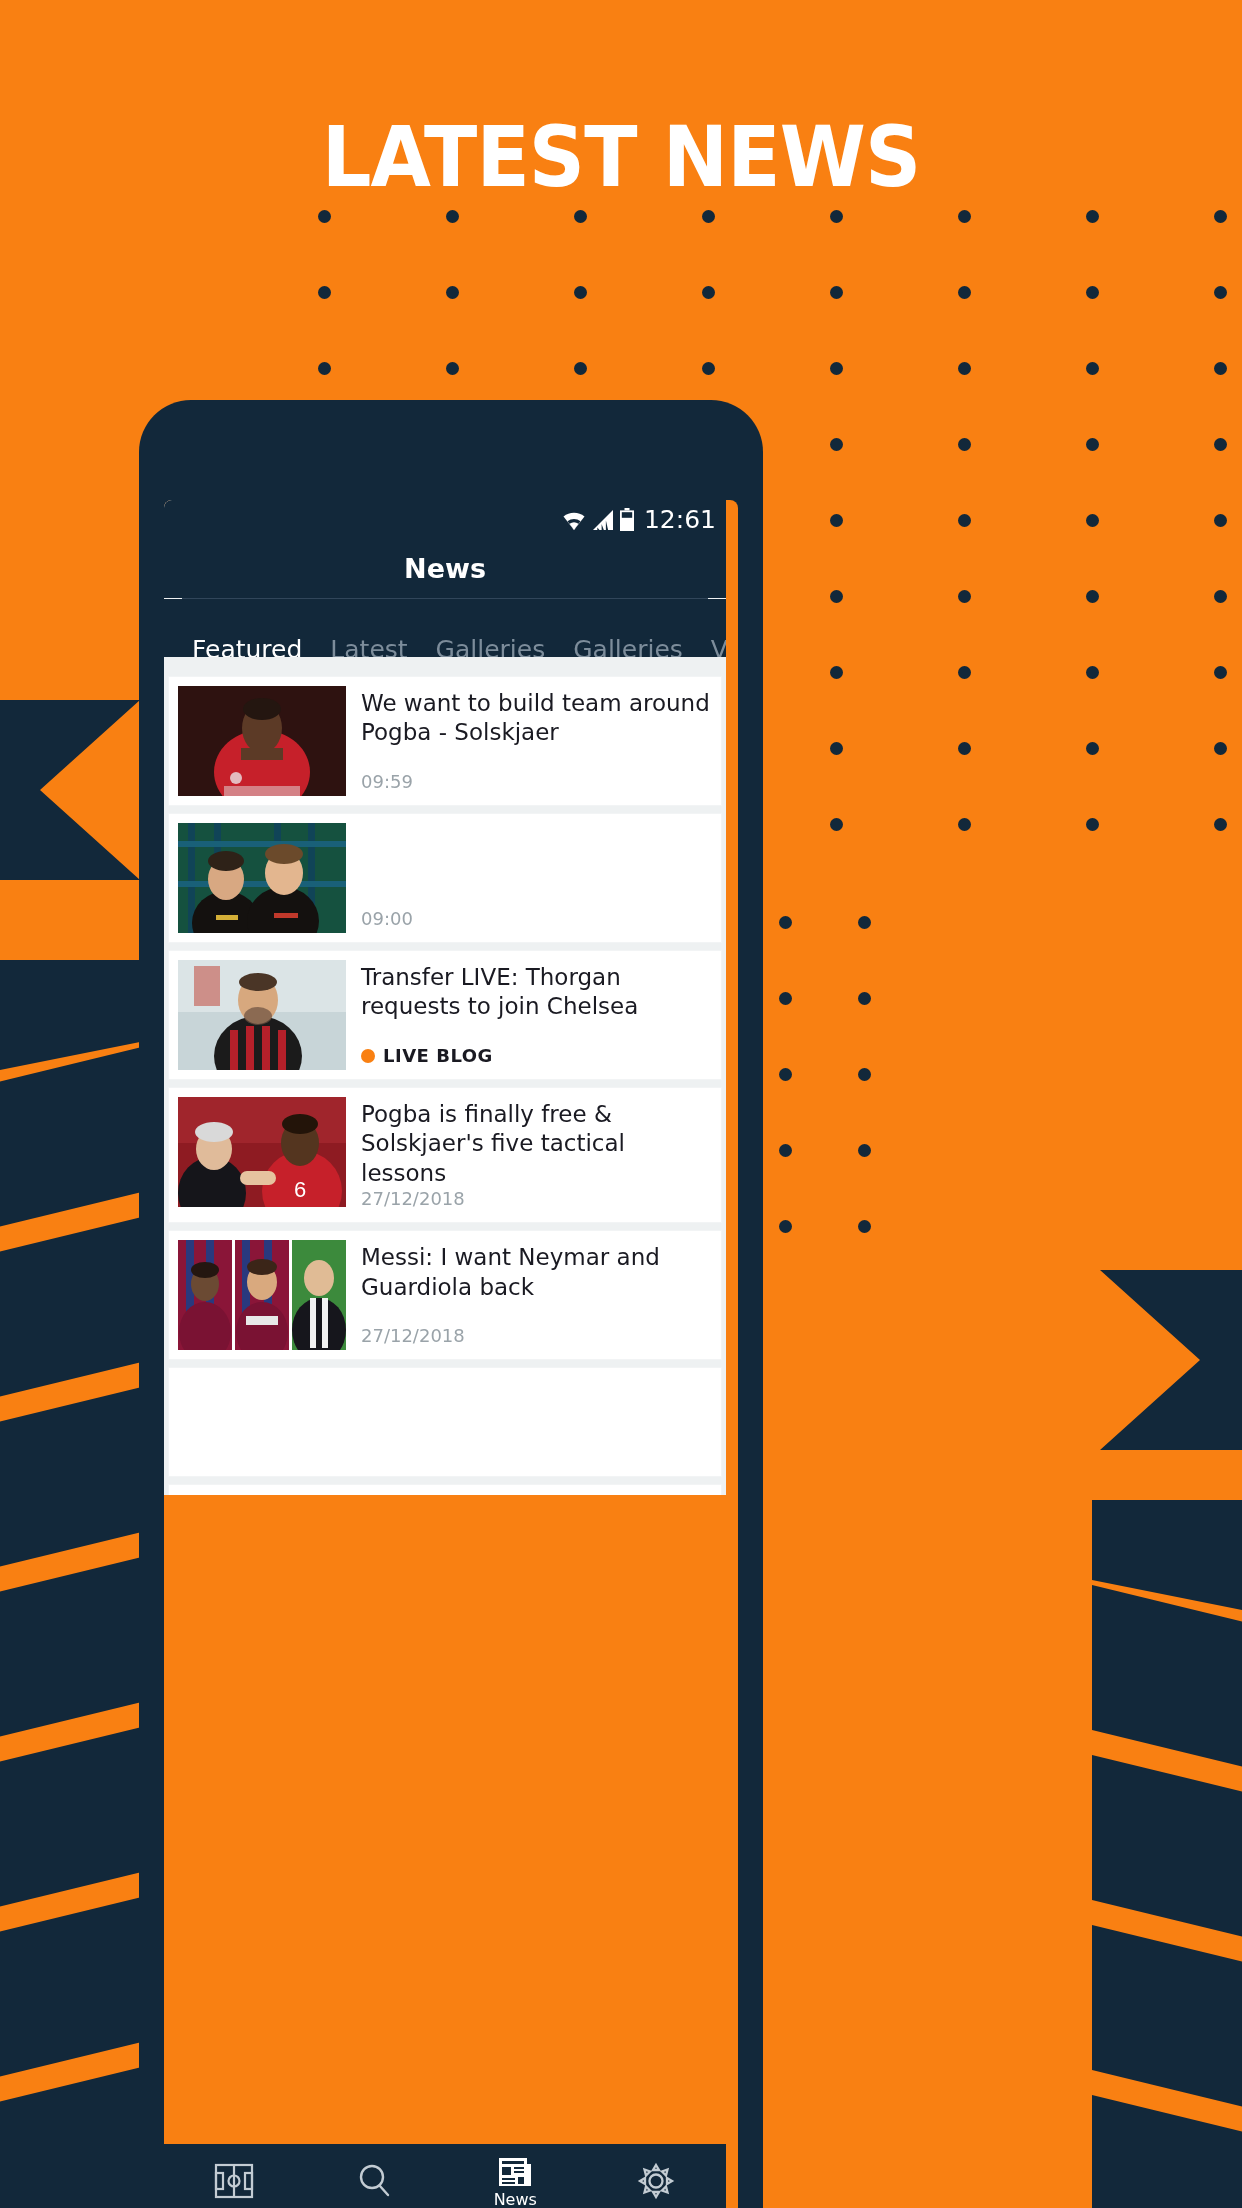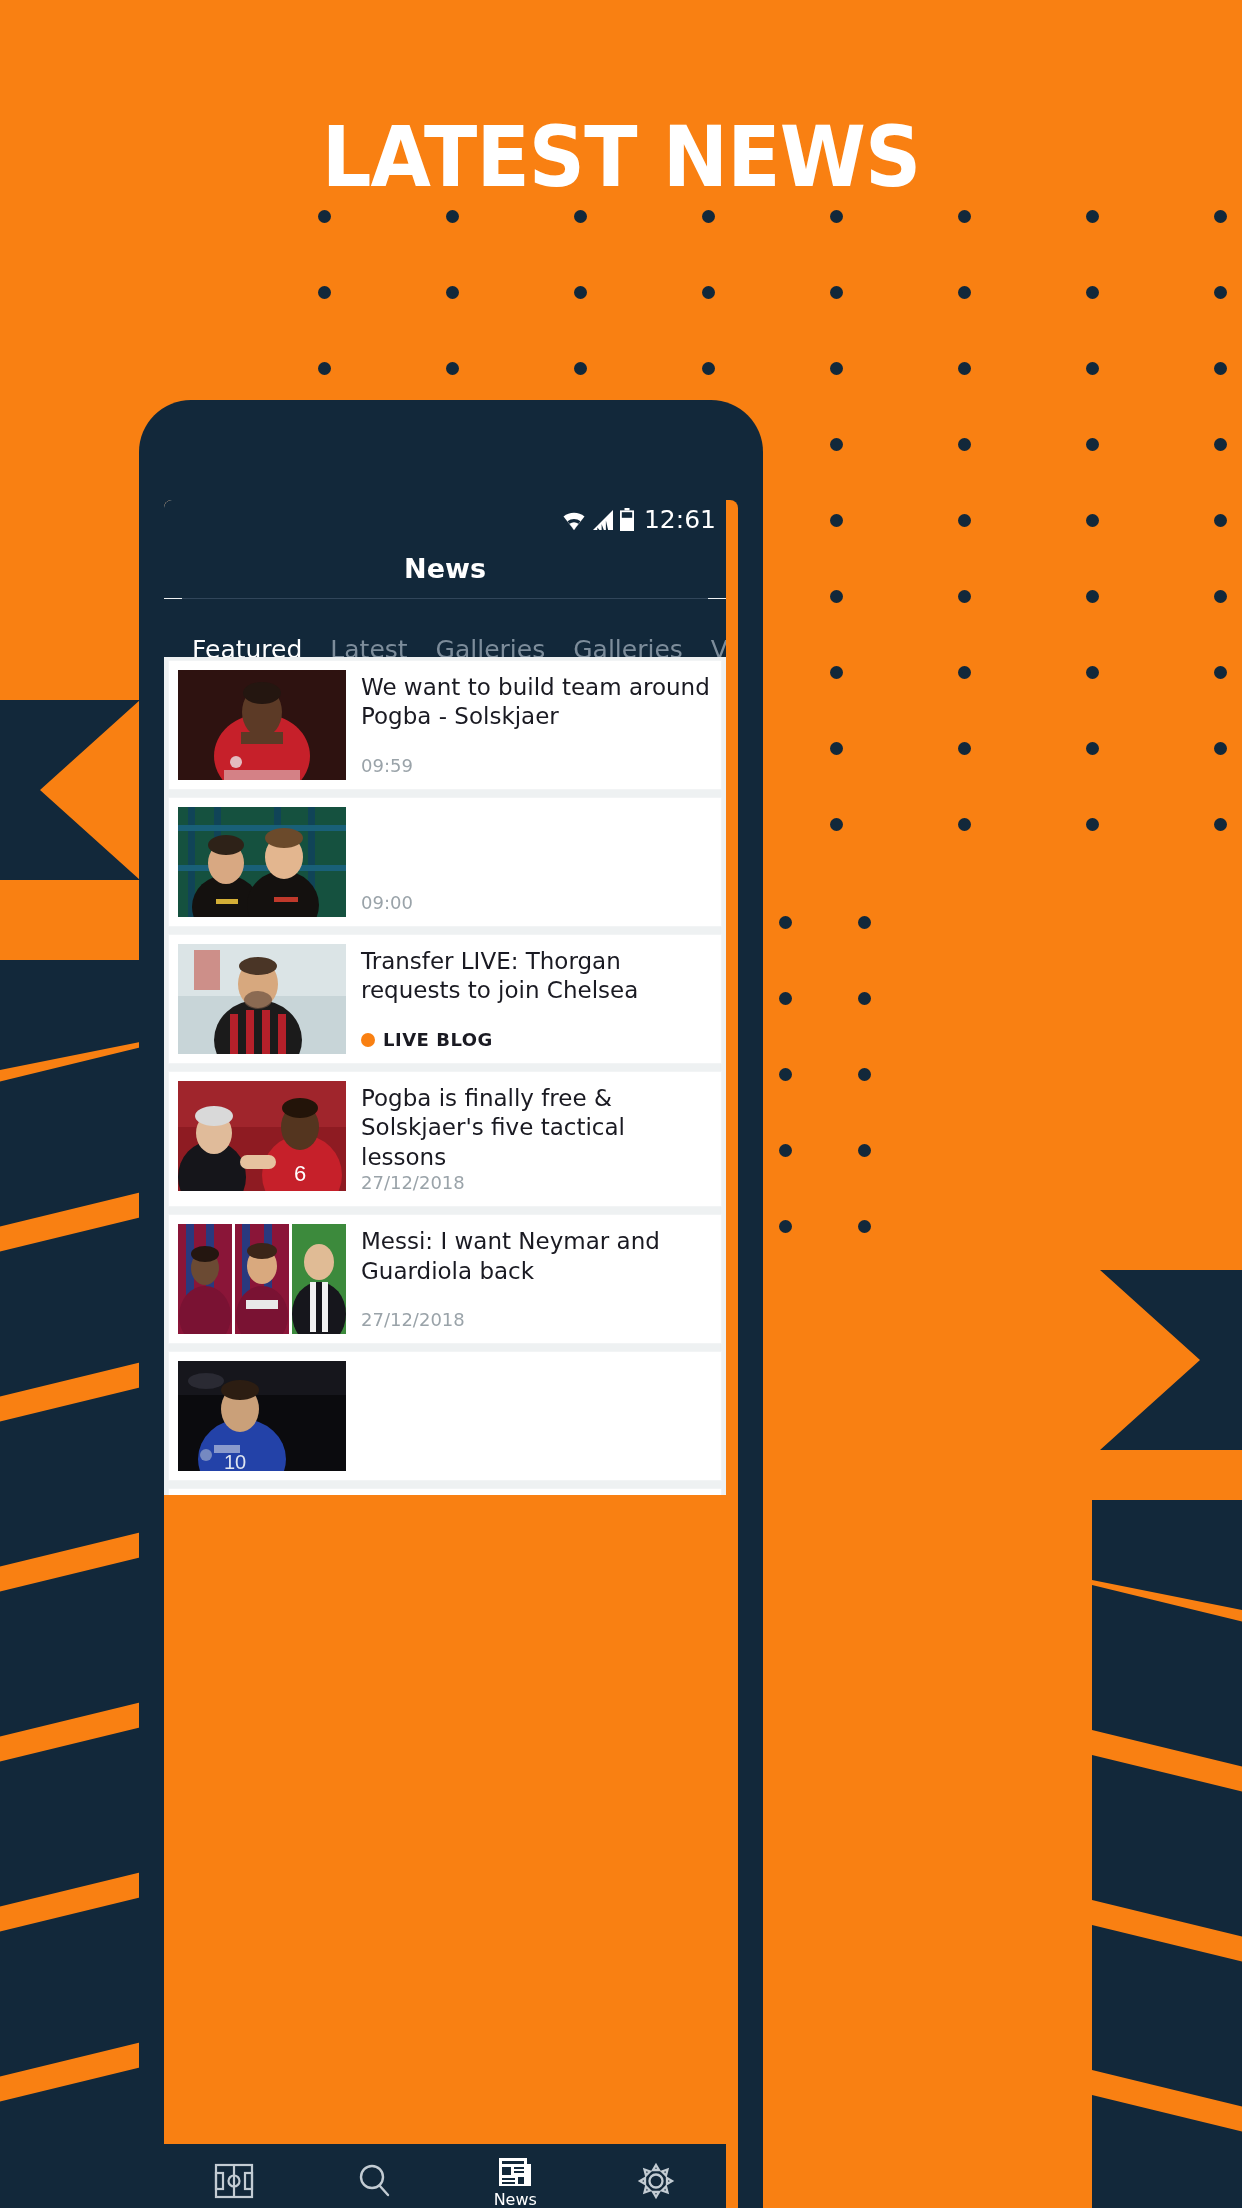--- a/index.html
+++ b/index.html
@@ -138,21 +138,21 @@
     white-space:nowrap;
     margin-top:43px;
   }
   .tab.active { color:#ffffff; }
 
   
   .newslist {
     flex:1 1 auto;
     background:#eef1f2;
     overflow:hidden;
-    padding-top:3px;
+    padding-top:19px;
   }
   .news-item {
     background:#ffffff;
     display:flex;
     margin:0 4px 7px 4px;
     padding:9px;
     min-height:110px;
     border:1px solid #f2f4f5;
   }
   .thumb {
@@ -477,31 +477,20 @@
         <rect x="132" y="58" width="18" height="50" fill="#f2f2f2"></rect>
         <rect x="138" y="58" width="6" height="50" fill="#16161c"></rect>
       </g>
     </svg></div>
             <div class="news-text">
               <div class="headline">Messi: I want Neymar and Guardiola back</div>
               <div class="meta">27/12/2018</div>
             </div>
           </div>
           <div class="news-item">
-            <div class="thumb"><svg viewBox="0 0 168 110" preserveAspectRatio="none" width="100%" height="100%">
-      <rect width="168" height="110" fill="#0b0b0e"></rect>
-      <rect x="0" y="0" width="168" height="34" fill="#16161c"></rect>
-      <ellipse cx="28" cy="20" rx="18" ry="8" fill="#2a2a33"></ellipse>
-      <ellipse cx="64" cy="98" rx="44" ry="40" fill="#2342a8"></ellipse>
-      <ellipse cx="62" cy="48" rx="19" ry="23" fill="#caa079"></ellipse>
-      <ellipse cx="62" cy="29" rx="19" ry="10" fill="#2c1d12"></ellipse>
-      <rect x="36" y="84" width="26" height="8" fill="#cfd6e4" opacity="0.6"></rect>
-      <text x="46" y="108" font-size="20" fill="#dfe5f0" font-family="sans-serif">10</text>
-      <circle cx="28" cy="94" r="6" fill="#c8cfda" opacity="0.5"></circle>
-    </svg></div>
           </div>
           <div class="news-item"></div>
         </div>
 
     </div>
 
     <div class="bottomnav">
       <div class="navitem">
         <svg width="40" height="36" viewBox="0 0 40 36">
           <rect x="2" y="2" width="36" height="32" fill="none" stroke="#c3ccd3" stroke-width="2.2"></rect>

